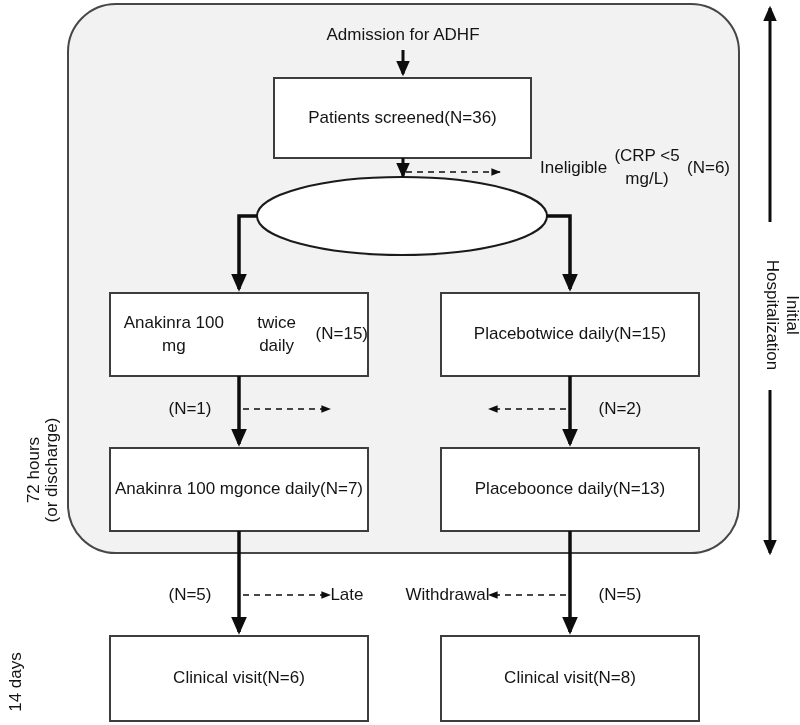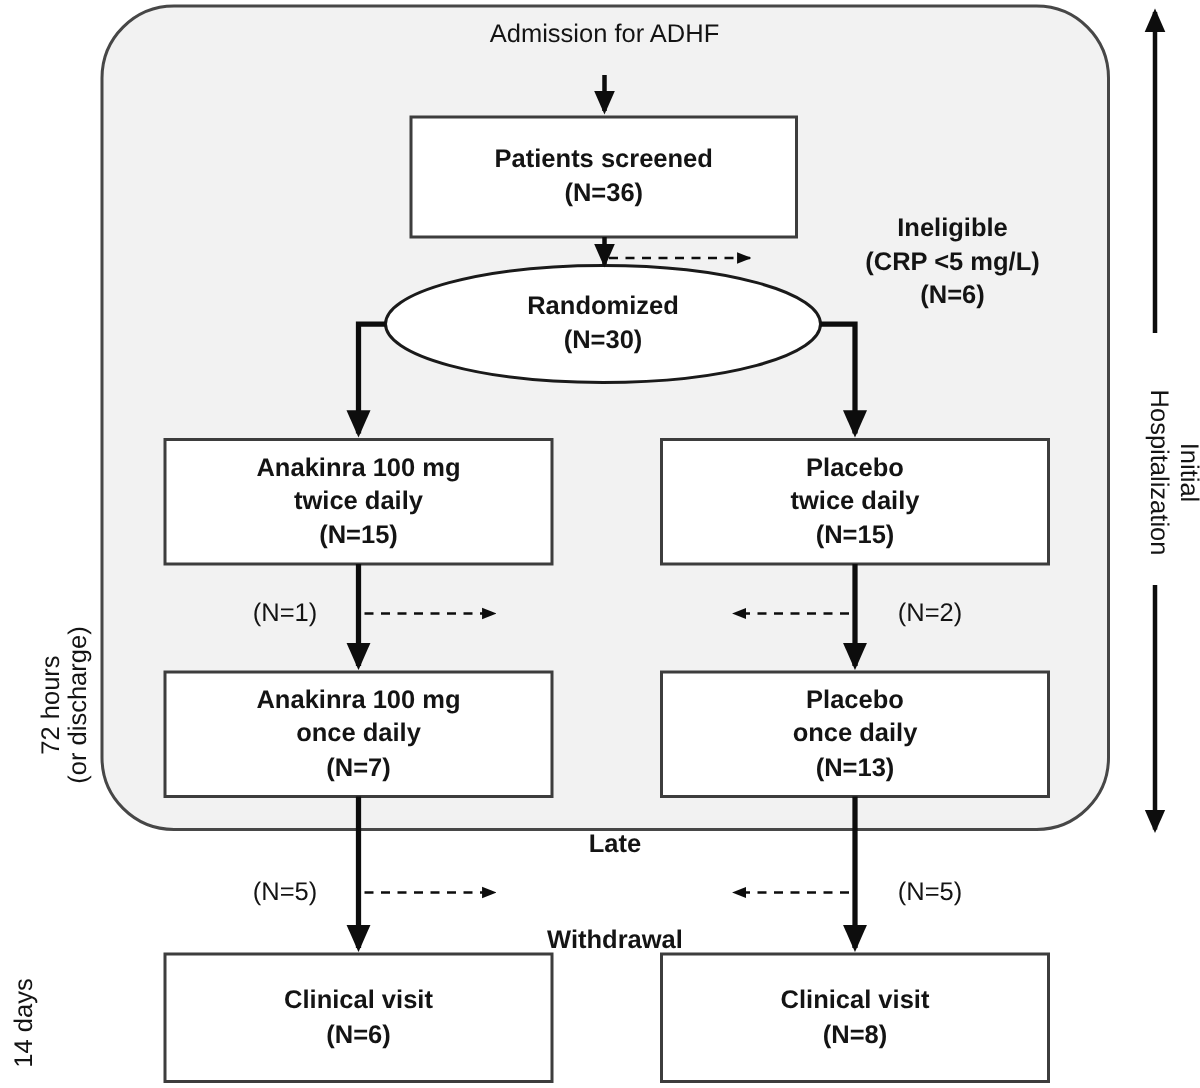--- a/index.html
+++ b/index.html
@@ -31,28 +31,27 @@
     text-align: center;
     line-height: 1.28;
     font-size: 17px;
     color: #141414;
     white-space: pre;
     pointer-events: none;
   }
   .node-box-label {
     position: absolute;
     display: flex;
-    flex-direction: column;
+    flex-direction: row;
     align-items: center;
     justify-content: center;
     text-align: center;
     font-size: 17px;
     line-height: 1.33;
     color: #141414;
-    font-weight: bold;
   }
   .vert-label {
     position: absolute;
     font-size: 17px;
     color: #141414;
     white-space: nowrap;
     text-align: center;
   }
   .rot-ccw { transform: rotate(-90deg); transform-origin: 50% 50%; }
   .rot-cw  { transform: rotate(90deg);  transform-origin: 50% 50%; }
@@ -117,31 +116,27 @@
     <line x1="566" y1="409" x2="489" y2="409" stroke="#0d0d0d" stroke-width="1.6" stroke-dasharray="6,5" marker-end="url(#thinArrow)"></line>
 
     <line x1="243" y1="595" x2="330" y2="595" stroke="#0d0d0d" stroke-width="1.6" stroke-dasharray="6,5" marker-end="url(#thinArrow)"></line>
 
     <line x1="566" y1="595" x2="489" y2="595" stroke="#0d0d0d" stroke-width="1.6" stroke-dasharray="6,5" marker-end="url(#thinArrow)"></line>
 
     <line x1="770" y1="8" x2="770" y2="222" stroke="#0d0d0d" stroke-width="3" marker-start="url(#solidArrow)"></line>
     <line x1="770" y1="390" x2="770" y2="553" stroke="#0d0d0d" stroke-width="3" marker-end="url(#solidArrow)"></line>
   </svg>
 
-  <div class="lbl" style="left:243px; top:12px; width:320px;">Admission for ADHF</div>
+  <div class="lbl" style="left:243px; top:24px; width:320px;">Admission for ADHF</div>
 
   <div class="node-box-label" style="left:274px; top:78px; width:257px; height:80px;">
     <span>Patients screened</span>
     <span>(N=36)</span>
   </div>
 
-  <div class="node-box-label" style="left:257px; top:177px; width:290px; height:78px;">
-    <span>Randomized</span>
-    <span>(N=30)</span>
-  </div>
 
   <div class="node-box-label" style="left:540px; top:127px; width:190px; height:82px;justify-content:flex-end;">
     <span>Ineligible</span>
     <span>(CRP &lt;5 mg/L)</span>
     <span>(N=6)</span>
   </div>
 
   <div class="node-box-label" style="left:110px; top:293px; width:258px; height:83px;">
     <span>Anakinra 100 mg</span>
     <span>twice daily</span>

